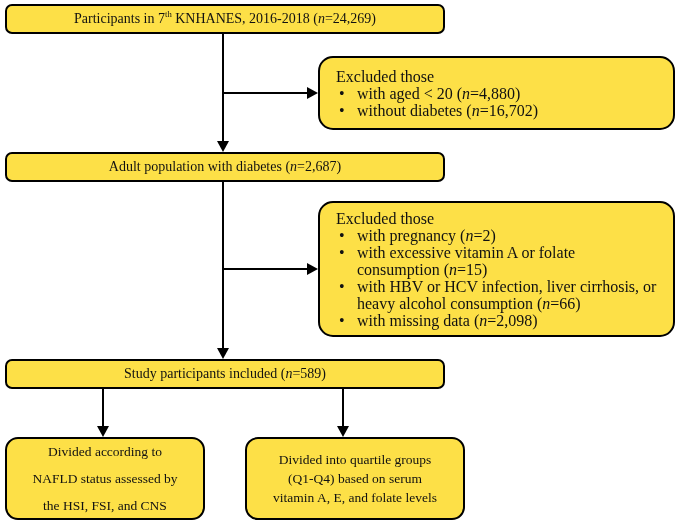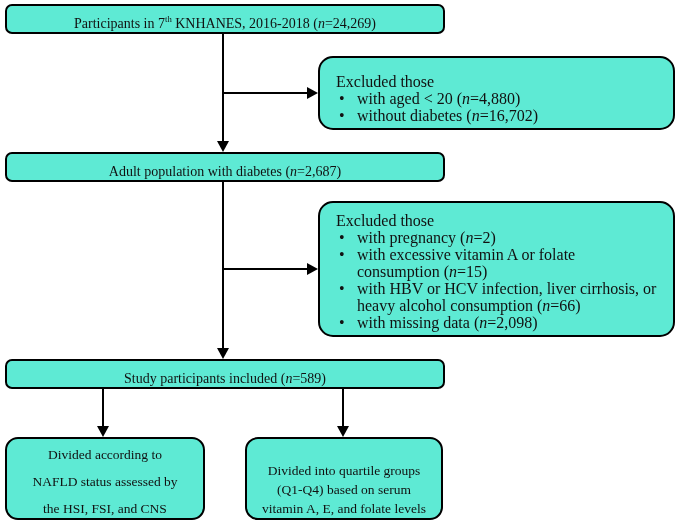--- a/index.html
+++ b/index.html
@@ -12,25 +12,25 @@
     width: 685px;
     height: 525px;
     background: #ffffff;
     font-family: "Liberation Serif", "DejaVu Serif", serif;
     color: #111111;
     overflow: hidden;
   }
   .box {
     position: absolute;
     box-sizing: border-box;
-    background: #5eead4;
+    background: #fde047;
     border: 2px solid #000000;
     display: flex;
     flex-direction: column;
-    justify-content: flex-end;
+    justify-content: center;
   }
   .box.wide {
     border-radius: 7px;
     align-items: center;
     font-size: 14px;
     text-align: center;
   }
   .box.excl {
     border-radius: 15px;
     font-size: 16px;
@@ -149,19 +149,19 @@
   <div class="arrow-down" style="left:97px; top:426px;"></div>
   <div class="vline" style="left:342px; top:389px; height:37px;"></div>
   <div class="arrow-down" style="left:337px; top:426px;"></div>
 
   <div class="box bottom" style="left:5px; top:437px; width:200px; height:83px;gap:8px;">
     <div>Divided according to</div>
     <div>NAFLD status assessed by</div>
     <div>the HSI, FSI, and CNS</div>
   </div>
 
-  <div class="box bottom" style="left:245px; top:437px; width:198px; height:83px;">
+  <div class="box bottom" style="left:245px; top:437px; width:220px; height:83px;">
     <div>Divided into quartile groups</div>
     <div>(Q1-Q4) based on serum</div>
     <div>vitamin A, E, and folate levels</div>
   </div>
 
 </div>
 
 </body></html>

